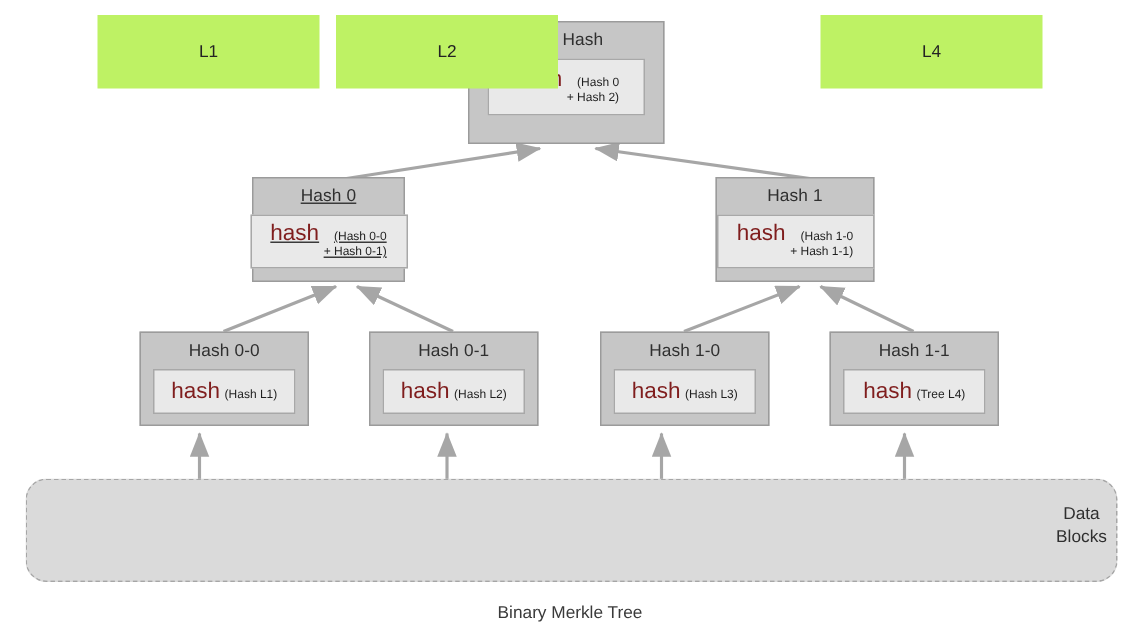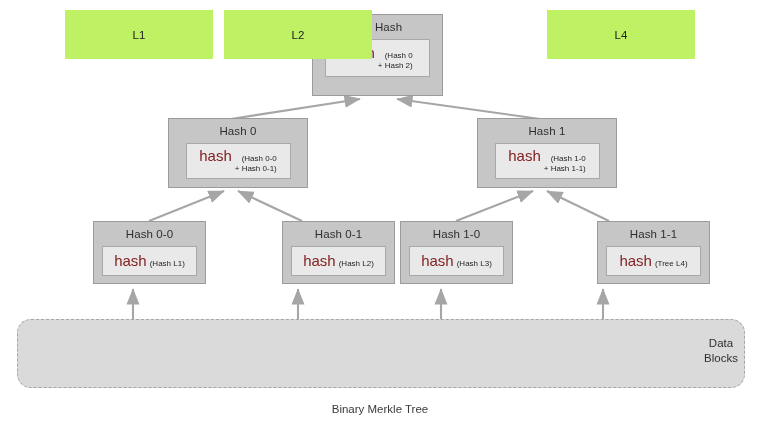--- a/index.html
+++ b/index.html
@@ -73,30 +73,30 @@
   .hash-args.two-line { text-align: right; }
   .hash-inline {
     display: flex;
     align-items: baseline;
   }
 
   
   .node.top    { left: 312px; top: 14px;  width: 131px; height: 82px; }
   .node.top .hashbox    { width: 105px; height: 38px; }
 
-  .node.mid-l  { left: 168px; top: 118px; width: 140px; height: 70px; }
-  .node.mid-r  { left: 477px; top: 118px; width: 140px; height: 70px; }
+  .node.mid-l  { left: 168px; top: 118px; width: 102px; height: 70px; text-decoration: underline; }
+  .node.mid-r  { left: 477px; top: 118px; width: 106px; height: 70px; }
   .node.mid-l .hashbox, .node.mid-r .hashbox { width: 105px; height: 36px; }
 
   .node.leaf   { top: 221px; width: 113px; height: 63px; }
   .node.leaf .hashbox { width: 95px; height: 30px; }
   .node.leaf-1 { left: 93px; }
-  .node.leaf-2 { left: 246px; margin-left: 36px; }
+  .node.leaf-2 { left: 246px; }
   .node.leaf-3 { left: 400px; }
-  .node.leaf-4 { left: 553px; margin-left: 44px; }
+  .node.leaf-4 { left: 553px; }
 
   
   #data-blocks-container {
     position: absolute;
     left: 17px;
     top: 319px;
     width: 728px;
     height: 69px;
     box-sizing: border-box;
     background: #dadada;

